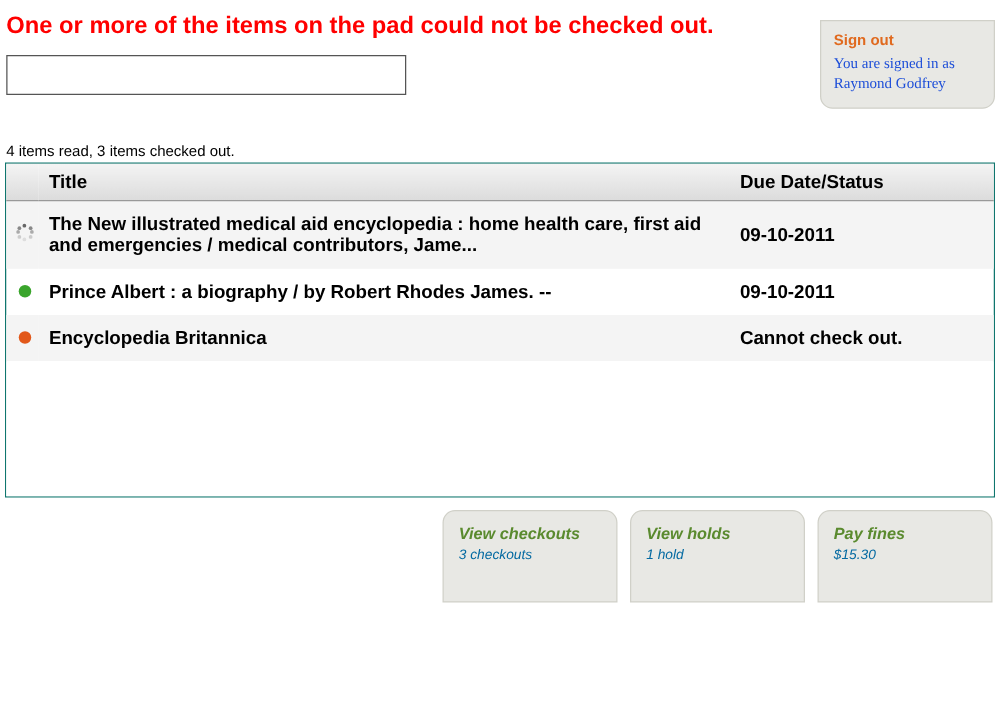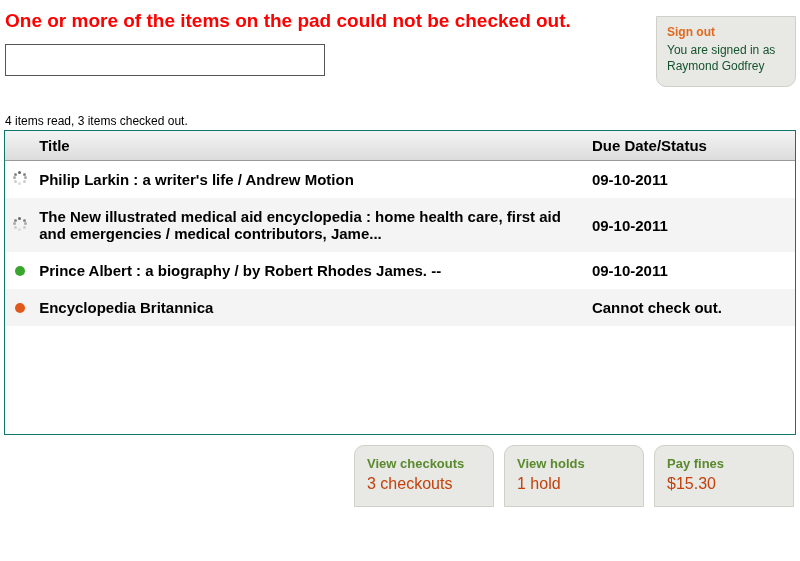--- a/index.html
+++ b/index.html
@@ -29,22 +29,23 @@
     font-size: 12px;
   }
   .sign-out-link {
     color: #e06a1f;
     font-weight: bold;
     display: block;
     margin-bottom: 4px;
     cursor: pointer;
   }
   .signed-in-text {
-    color: #14532d;
+    color: #1d4ed8;
     line-height: 1.3;
+    font-family: Liberation Serif, serif;
   }
   .input-box {
     margin: 4px 5px 10px 5px;
     width: 320px;
     height: 32px;
     border: 1px solid #555;
     padding: 4px;
     font-size: 14px;
   }
   .summary {
@@ -110,36 +111,37 @@
     background:#fff;
   }
   .bottom-buttons {
     display:flex;
     justify-content:flex-end;
     gap:10px;
     margin:10px 6px 0 0;
   }
   .bbtn {
     width:140px;
-    height:62px;
+    height:74px;
     background:#e8e8e4;
     border:1px solid #d0d0c8;
     border-radius:10px 10px 0 0;
     padding:10px 12px;
     cursor:pointer;
+    font-style:italic;
   }
   .bbtn-title {
     color:#5a8a2e;
     font-weight:bold;
     font-size:13px;
     margin-bottom:4px;
   }
   .bbtn-sub {
-    color:#c2410c;
-    font-size:16px;
+    color:#0369a1;
+    font-size:11px;
   }
 </style>
 </head>
 <body>
 
 
 
 <div class="error-msg">One or more of the items on the pad could not be checked out.</div>
 
 <div class="sign-out-box">
@@ -154,27 +156,20 @@
 <div class="table-wrap">
   <table>
     <thead>
       <tr>
         <th class="status-cell"></th>
         <th class="title-col">Title</th>
         <th class="due-col">Due Date/Status</th>
       </tr>
     </thead>
     <tbody>
-      <tr>
-        <td class="status-cell">
-          <span class="spinner"><span class="s1"></span><span class="s2"></span><span class="s3"></span><span class="s4"></span><span class="s5"></span><span class="s6"></span><span class="s7"></span><span class="s8"></span></span>
-        </td>
-        <td>Philip Larkin : a writer's life / Andrew Motion</td>
-        <td>09-10-2011</td>
-      </tr>
       <tr class="alt">
         <td class="status-cell">
           <span class="spinner"><span class="s1"></span><span class="s2"></span><span class="s3"></span><span class="s4"></span><span class="s5"></span><span class="s6"></span><span class="s7"></span><span class="s8"></span></span>
         </td>
         <td>The New illustrated medical aid encyclopedia : home health care, first aid and emergencies / medical contributors, Jame...</td>
         <td>09-10-2011</td>
       </tr>
       <tr>
         <td class="status-cell">
           <span class="dot green"></span>

